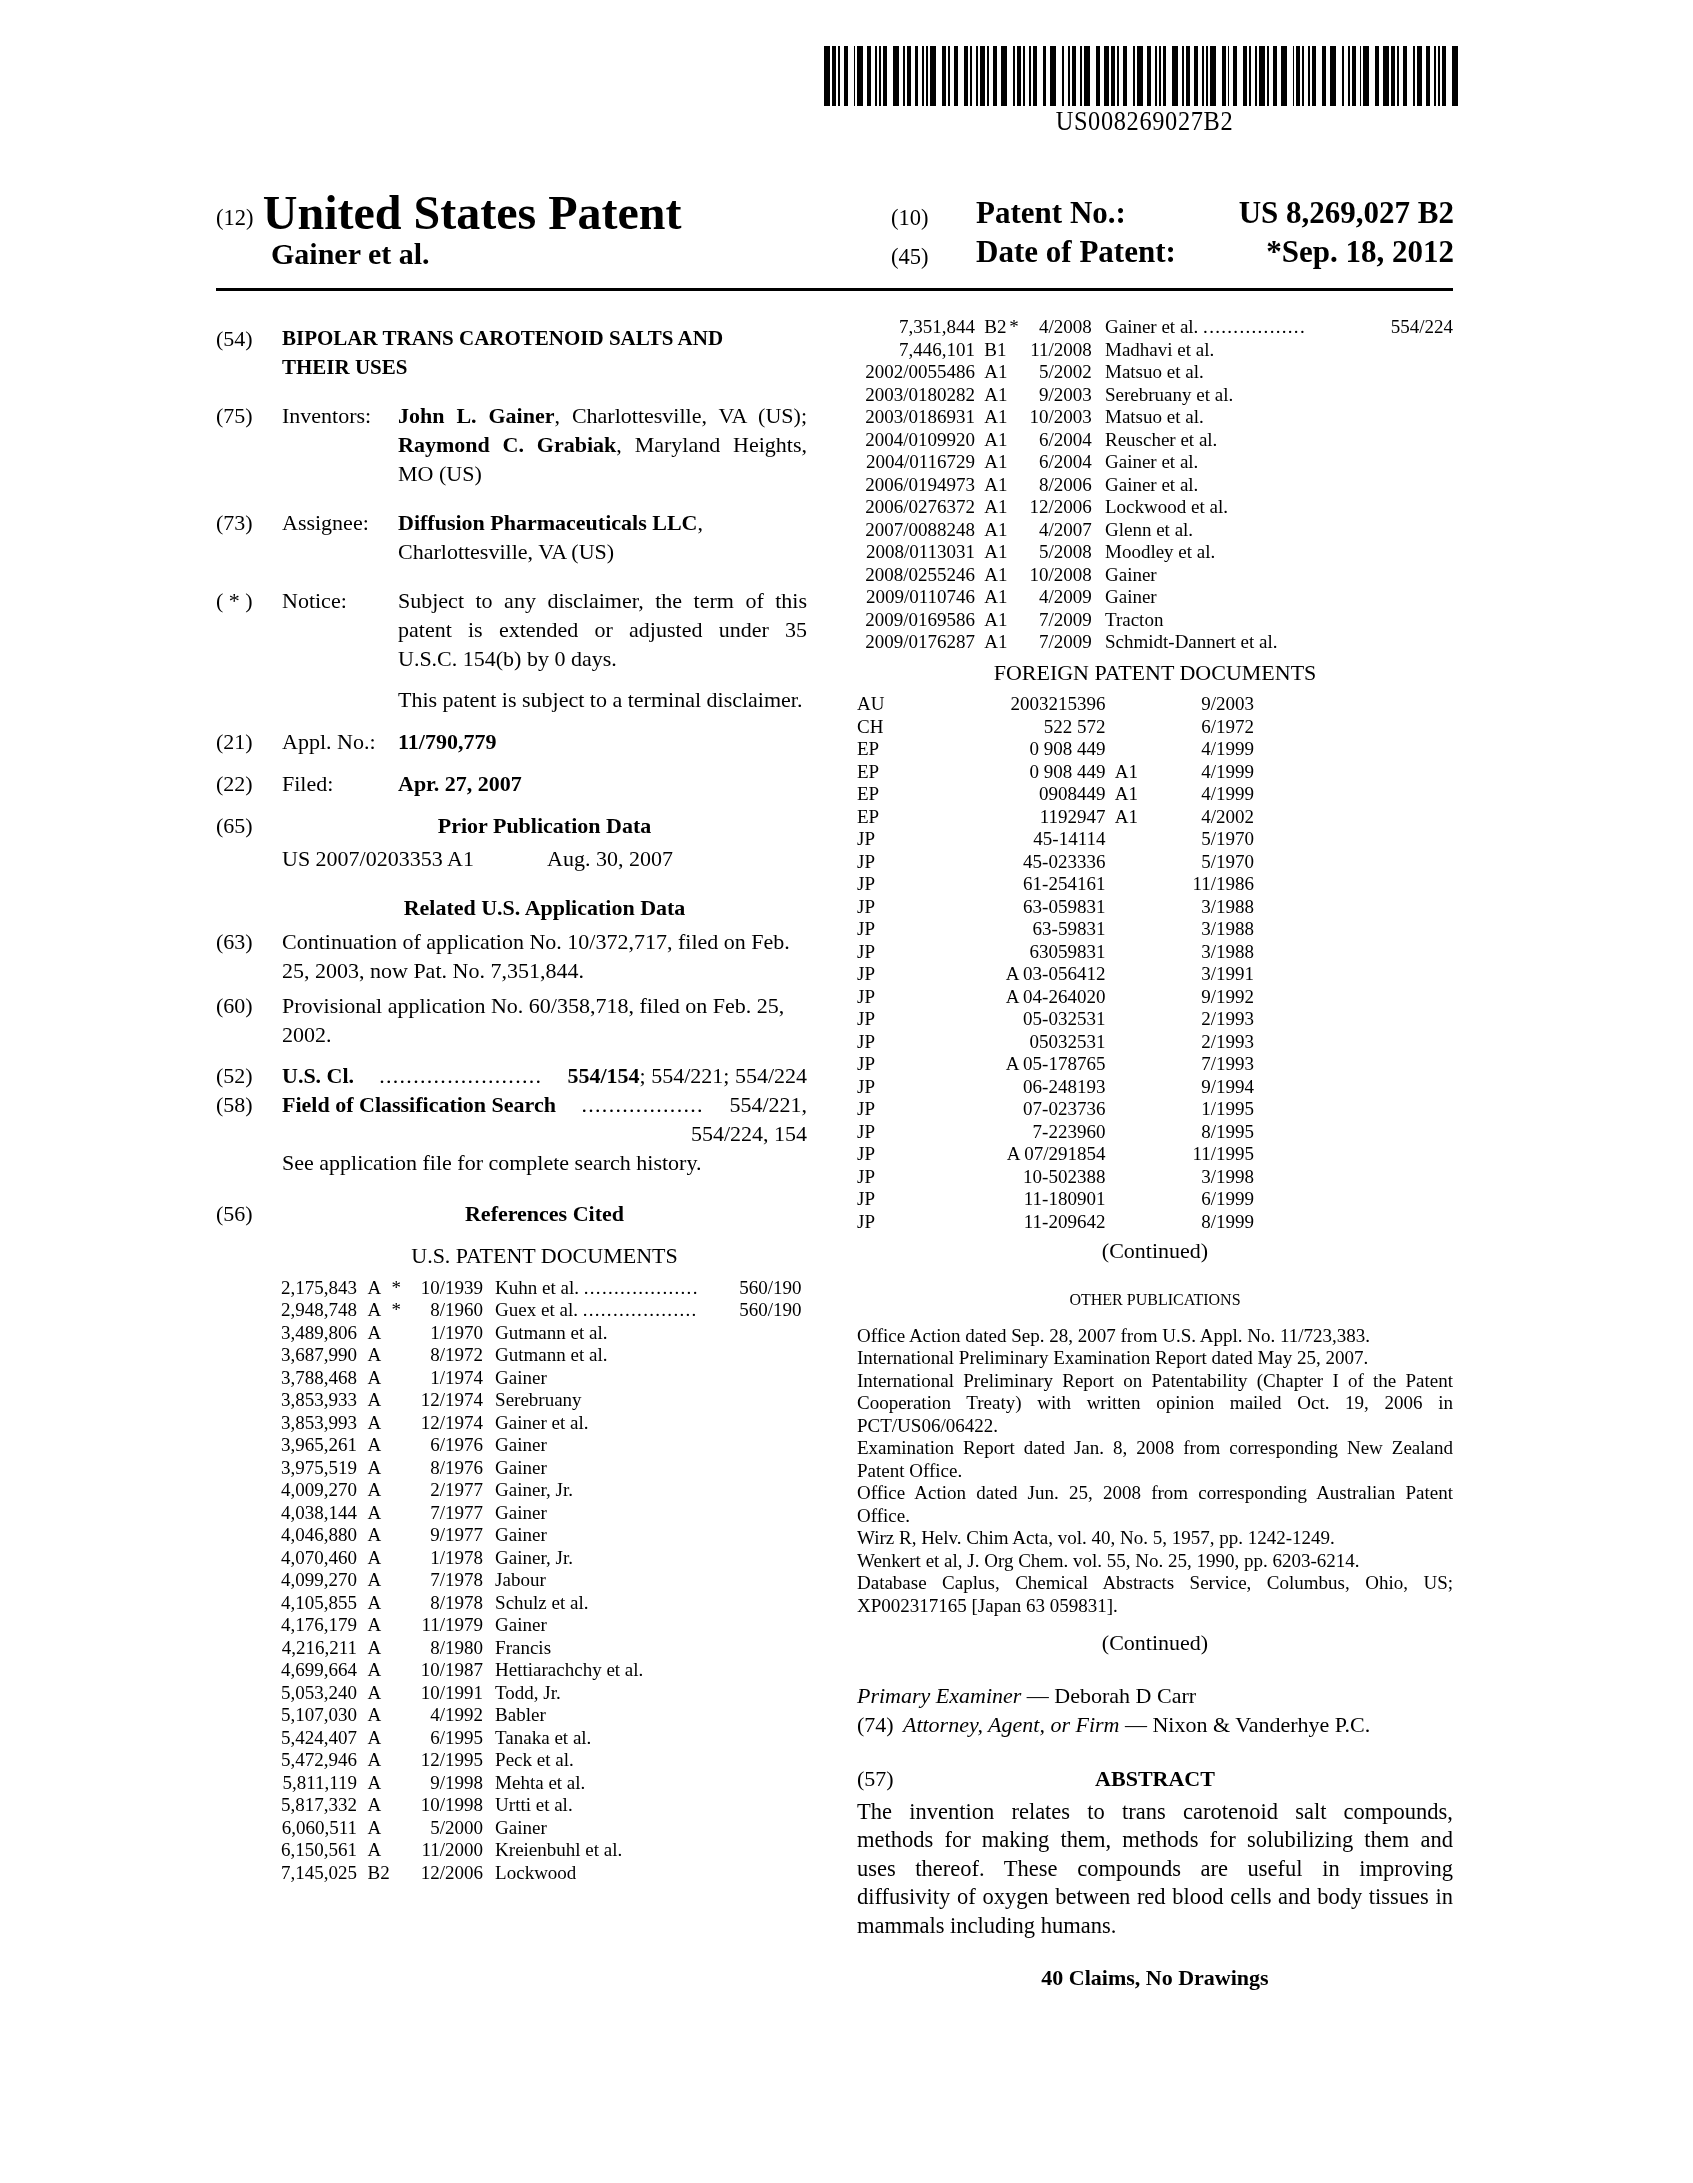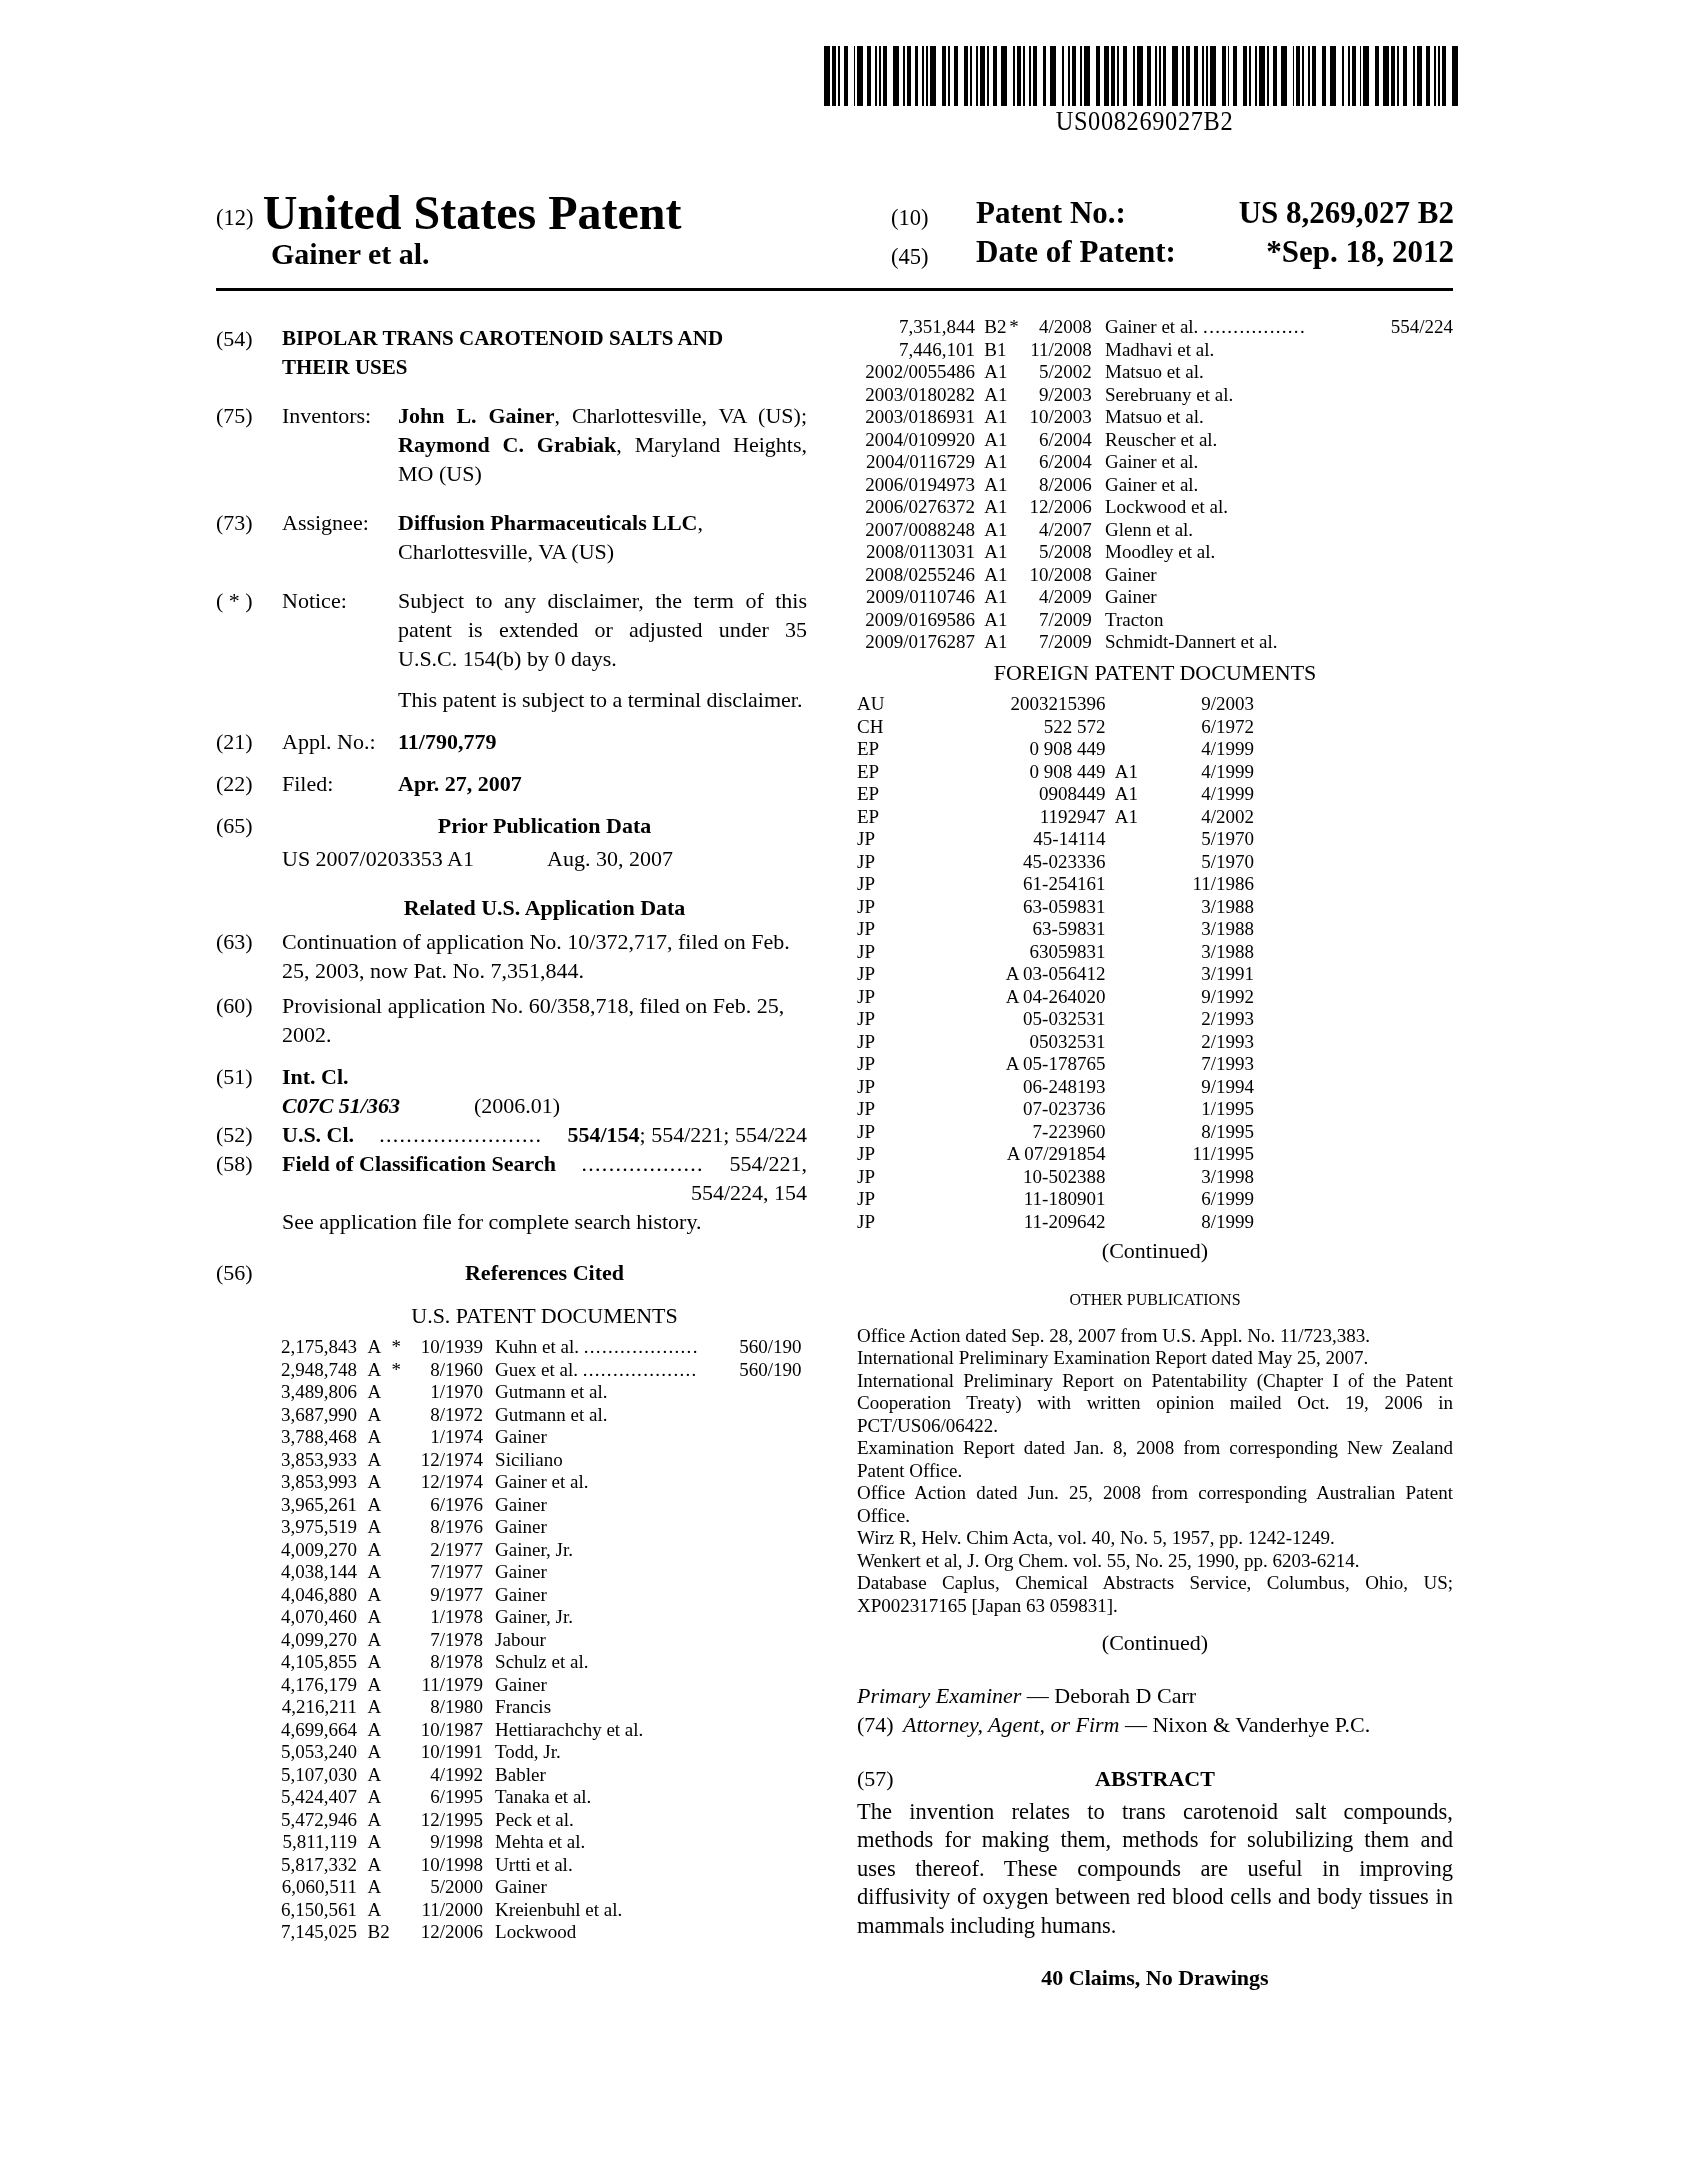--- a/index.html
+++ b/index.html
@@ -235,27 +235,20 @@
 
   <div class="field" style="margin-bottom:5.3px;">
     <span class="code">(63)</span>
     <span class="body" style="text-align:left;">Continuation of application No. 10/372,717, filed on Feb. 25, 2003, now Pat. No. 7,351,844.</span>
   </div>
   <div class="field">
     <span class="code">(60)</span>
     <span class="body" style="text-align:left;">Provisional application No. 60/358,718, filed on Feb. 25, 2002.</span>
   </div>
 
-  <div class="field" style="margin-top:13.2px;margin-bottom:0;">
-    <span class="code">(51)</span>
-    <span class="wide">
-      <span class="b" style="display:block;">Int. Cl.</span>
-      <span class="b i" style="display:inline-block;width:192px;">C07C 51/363</span><span>(2006.01)</span>
-    </span>
-  </div>
 
   <div class="field" style="margin-bottom:0;">
     <span class="code">(52)</span>
     <span class="wide" style="display:flex;">
       <span class="b">U.S. Cl.</span>
       <span class="dots" style="flex:1;text-align:center;">........................</span>
       <span class="b">554/154</span>
         <span>; 554/221; 554/224</span>
     </span>
   </div>
@@ -319,21 +312,21 @@
           <td class="star"></td>
           <td class="date">1/1974</td>
           <td class="name"><span>Gainer</span></td>
           <td class="cls"></td>
         </tr>
         <tr>
           <td class="num">3,853,933</td>
           <td class="kind">A</td>
           <td class="star"></td>
           <td class="date">12/1974</td>
-          <td class="name"><span>Siciliano</span></td>
+          <td class="name"><span>Serebruany</span></td>
           <td class="cls"></td>
         </tr>
         <tr>
           <td class="num">3,853,993</td>
           <td class="kind">A</td>
           <td class="star"></td>
           <td class="date">12/1974</td>
           <td class="name"><span>Gainer et al.</span></td>
           <td class="cls"></td>
         </tr>

